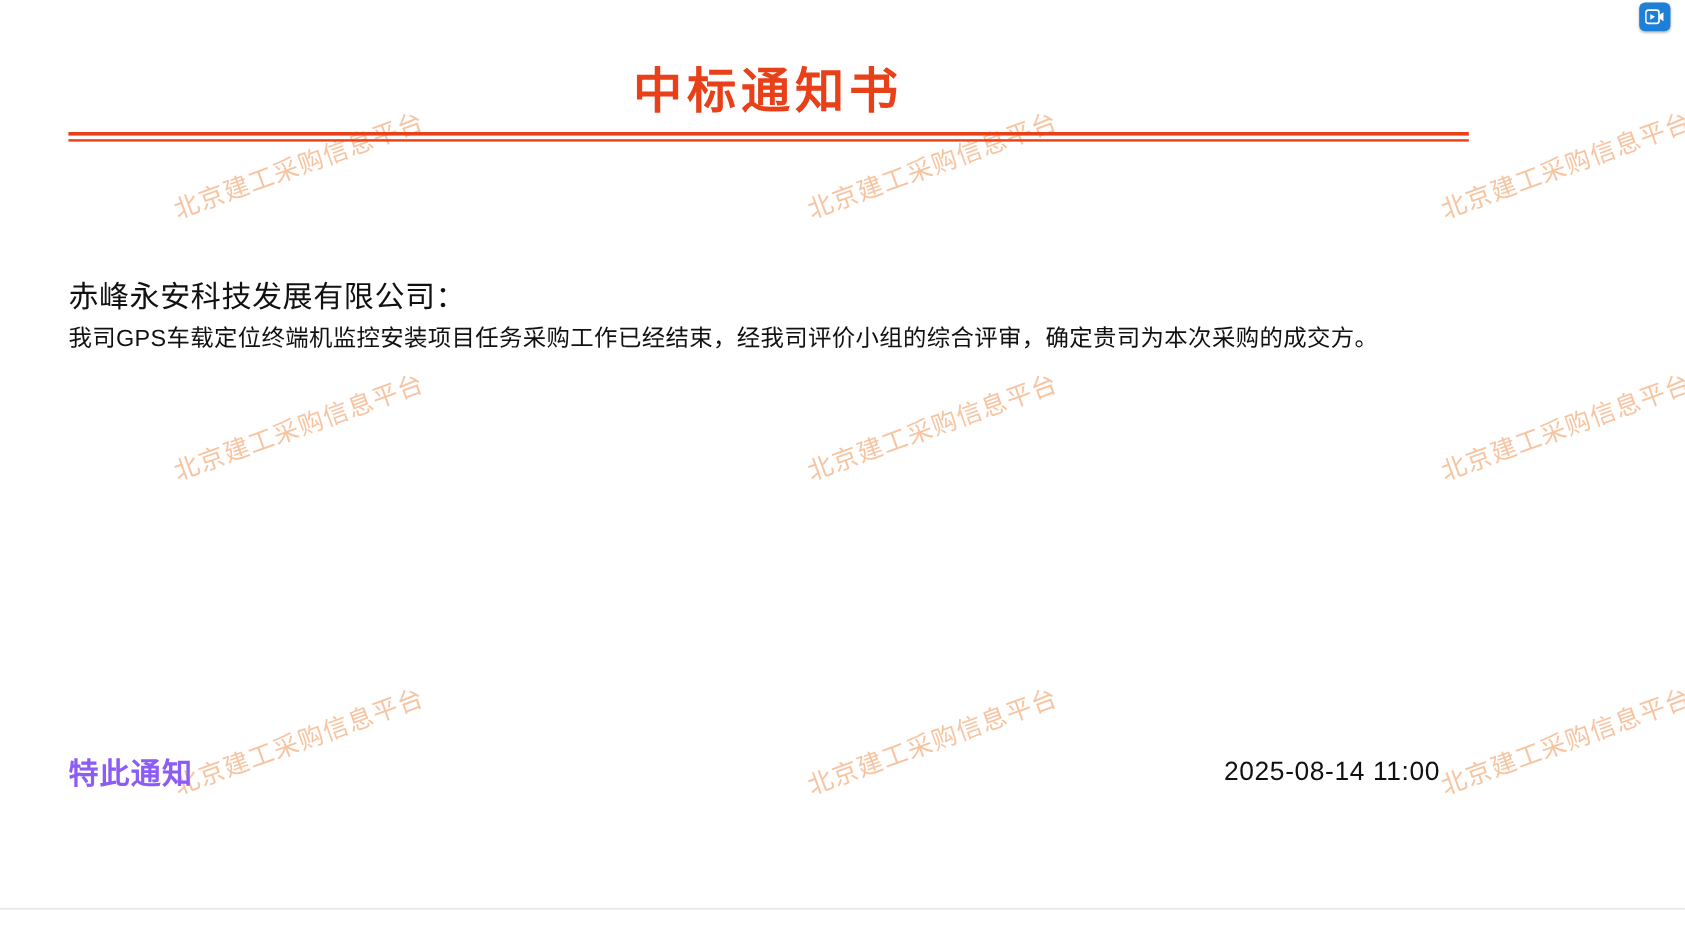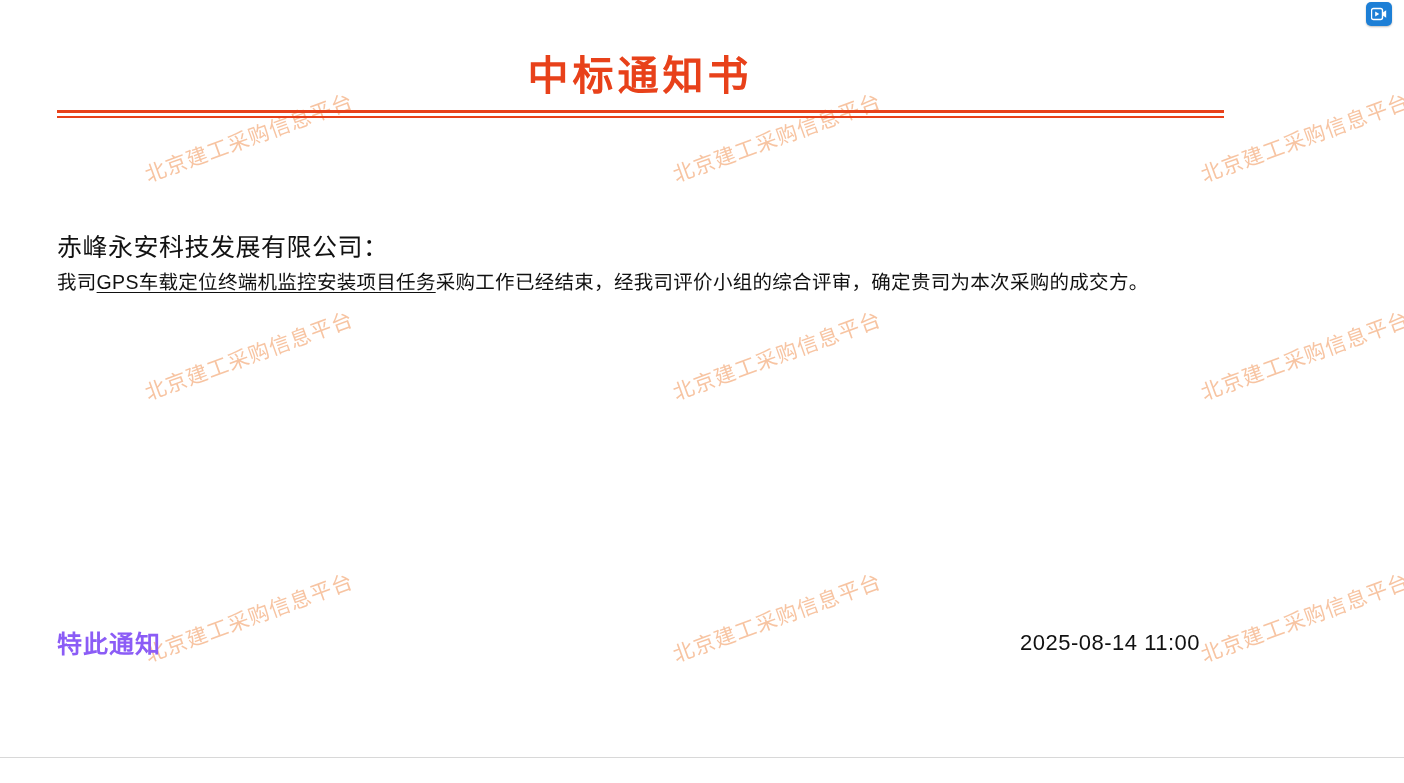--- a/index.html
+++ b/index.html
@@ -107,21 +107,20 @@
     font-size: 19.5px;
     line-height: 40px;
     color: #111;
     text-align: justify;
     letter-spacing: 0.3px;
   }
   .para-1 { top: 262px; }
   .para-2 { top: 362px; text-indent: 2em; }
 
   .underline-run {
-    text-decoration: underline;
     text-underline-offset: 3px;
   }
 
   .closing {
     position: absolute;
     top: 624px;
     left: 57px;
     font-size: 25px;
     font-weight: bold;
     color: #8b5cf6;

